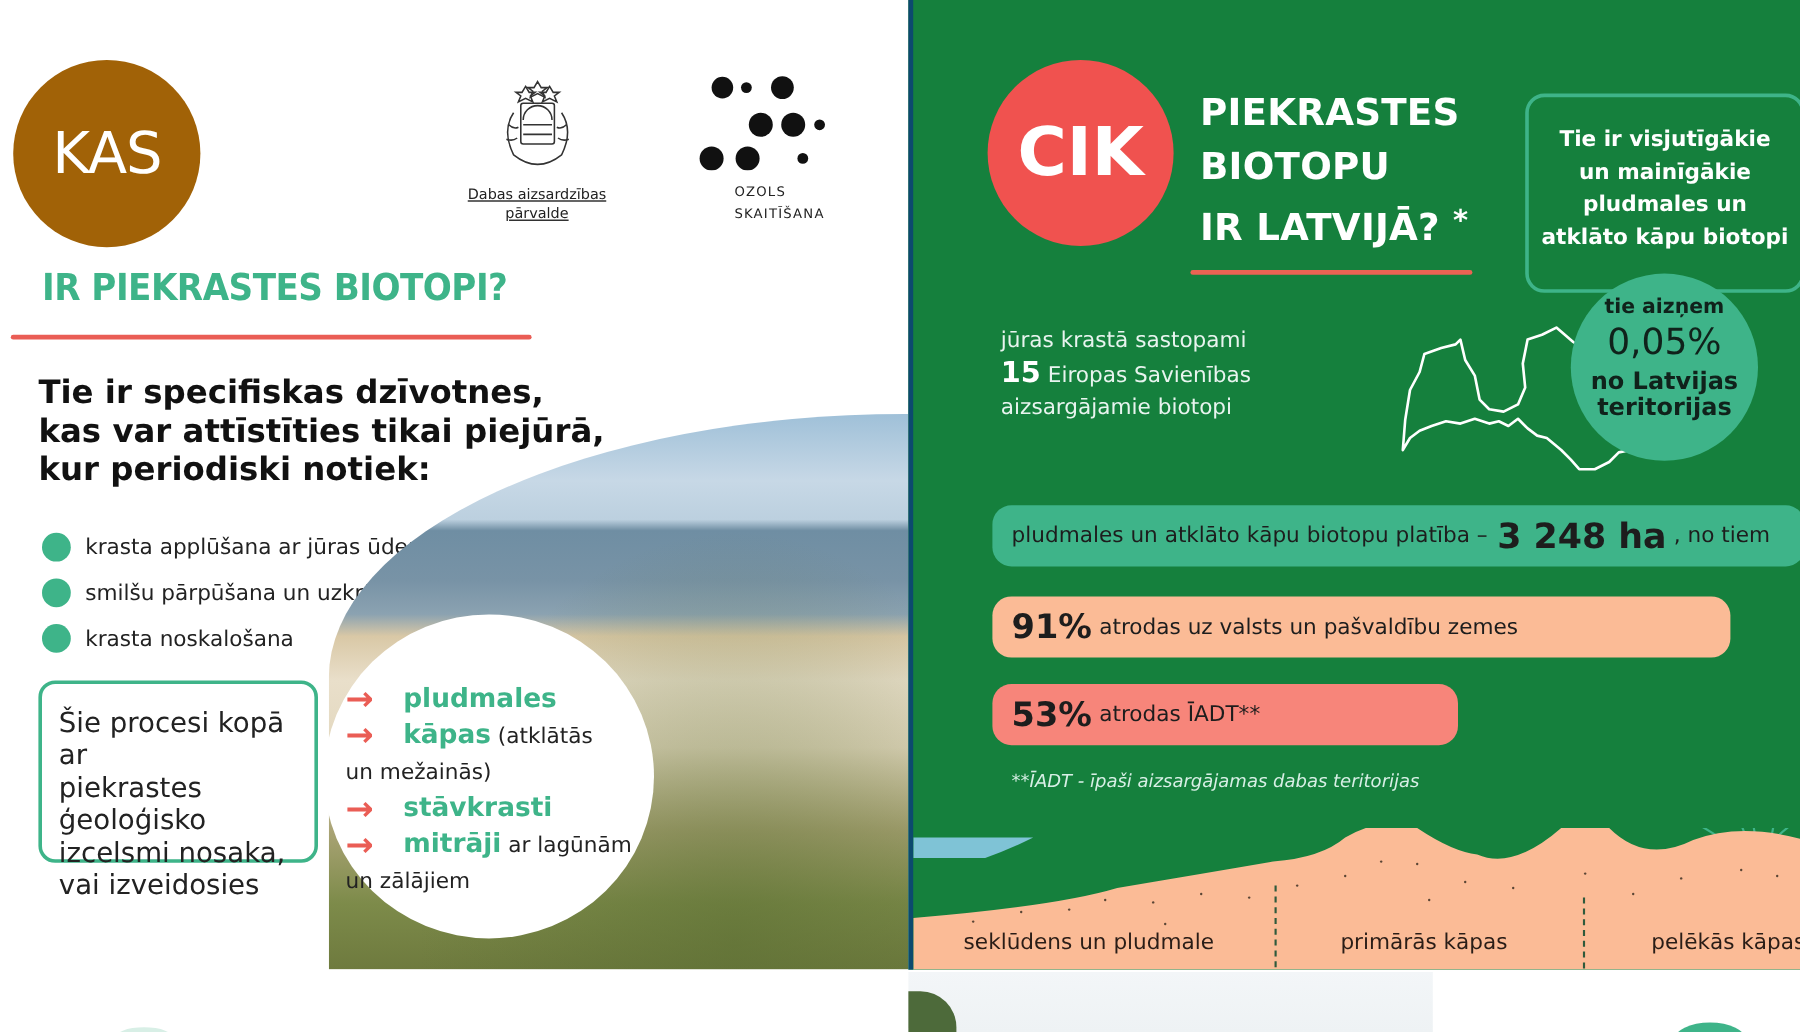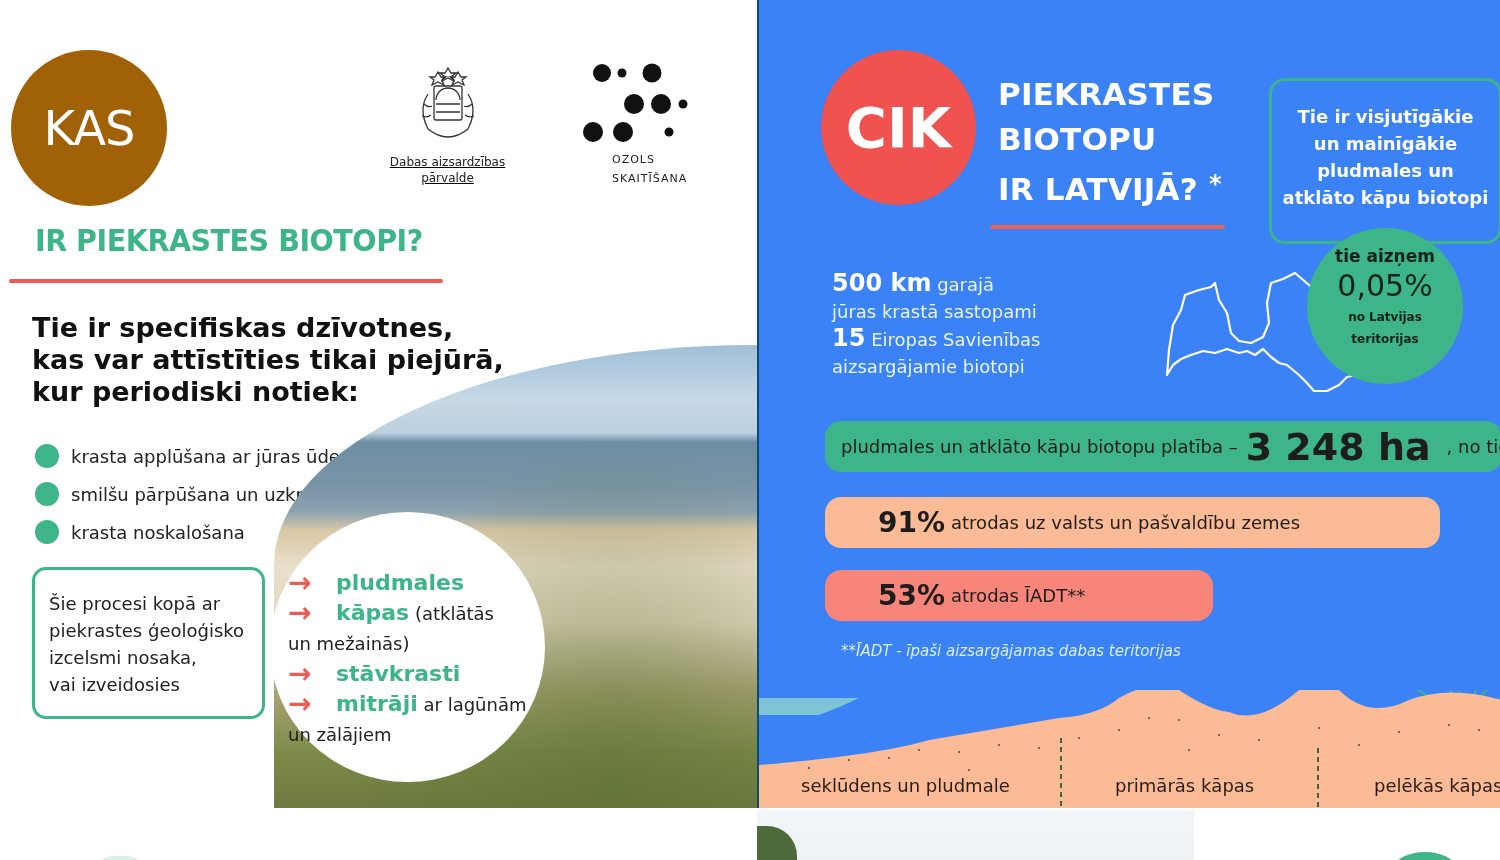--- a/index.html
+++ b/index.html
@@ -24,47 +24,47 @@
   .dot { width: 24px; height: 24px; border-radius: 50%; background: #3eb489; margin-right: 12px; }
 
   .photo-wrap { position: absolute; left: 274px; top: 345px; width: 483px; height: 463px; overflow: hidden;
     border-top-left-radius: 480px 220px; }
   .photo { position: absolute; inset: 0;
     background:
       radial-gradient(ellipse at 70% 95%, rgba(90,110,50,0.55) 0%, rgba(90,110,50,0) 55%),
       linear-gradient(180deg, #9fc0d8 0%, #c7d8e6 12%, #bcd0df 19%, #6f8ea3 21%, #7893a6 30%, #8ba2b1 36%, #d9c8a6 40%, #e9dfca 48%, #e3d8bf 60%, #a9a374 75%, #7d8b4a 88%, #6e7a3e 100%);
   }
   .white-blob { position: absolute; left: 270px; top: 512px; width: 275px; height: 270px; border-radius: 50%; background: #fff; }
-  .process-box { position: absolute; left: 32px; top: 567px; width: 233px; height: 152px; border: 3px solid #3eb489; border-radius: 14px; padding: 20px 0 0 14px; font-size: 18px; line-height: 27px; color: #222; }
+  .process-box { position: absolute; left: 32px; top: 567px; width: 233px; height: 152px; border: 3px solid #3eb489; border-radius: 14px; padding: 20px 0 0 14px; font-size: 23px; line-height: 27px; color: #222; }
   .habitats { position: absolute; left: 288px; top: 568px; }
   .hab { display: flex; align-items: flex-start; font-size: 18px; color: #222; line-height: 30px; }
   .hab .arrow { color: #ea5d55; width: 48px; font-size: 28px; font-weight: 700; line-height: 30px; }
   .hab .key { color: #3eb489; font-weight: 700; font-size: 22px; }
 
   
-  .right { position: absolute; left: 757px; top: 0; width: 743px; height: 808px; background: #3b82f6; overflow: hidden; border-left: 2px solid #0c4a6e; }
+  .right { position: absolute; left: 757px; top: 0; width: 743px; height: 808px; background: #15803d; overflow: hidden; border-left: 4px solid #0c4a6e; }
   .cik-circle { position: absolute; left: 62px; top: 50px; width: 155px; height: 155px; border-radius: 50%; background: #f0524f; color: #fff; display: flex; align-items: center; justify-content: center; font-size: 56px; font-weight: 600; }
   .right-title { position: absolute; left: 239px; top: 72px; color: #fff; font-size: 31px; font-weight: 600; line-height: 45px; letter-spacing: 0.2px; }
   .right-title .ast { font-size: 24px; vertical-align: 8px; }
   .right-underline { position: absolute; left: 231px; top: 225px; width: 235px; height: 4px; background: #ea6353; border-radius: 2px; }
 
   .sens-box { position: absolute; left: 510px; top: 78px; width: 233px; height: 166px; border: 3px solid #3eb489; border-radius: 16px; color: #fff; font-weight: 700; font-size: 18px; line-height: 27px; text-align: center; padding-top: 22px; }
   .share-circle { position: absolute; left: 548px; top: 228px; width: 156px; height: 156px; border-radius: 50%; background: #3eb489; color: #10221b; text-align: center; padding-top: 18px; }
   .share-circle .s1 { font-size: 17px; font-weight: 700; }
   .share-circle .s2 { font-size: 30px; font-weight: 500; line-height: 40px; }
-  .share-circle .s3 { font-size: 12px; font-weight: 700; line-height: 22px; }
+  .share-circle .s3 { font-size: 20px; font-weight: 700; line-height: 22px; }
 
   .coast-text { position: absolute; left: 73px; top: 270px; color: #e8f4ef; font-size: 18px; line-height: 27px; }
   .coast-text b { font-size: 24px; color: #fff; }
   .map { position: absolute; left: 400px; top: 265px; width: 210px; height: 130px; }
 
   .bar { position: absolute; left: 66px; height: 51px; border-radius: 16px; display: flex; align-items: center; padding-left: 16px; font-size: 18px; color: #1d1d1d; white-space: nowrap; }
-  .bar b { font-weight: 700; margin-left: 37px; }
+  .bar b { font-weight: 700; }
   .bar1 { top: 421px; width: 677px; background: #3eb489; }
-  .bar1 b { font-size: 38px; margin: 0 16px 0 8px; }
+  .bar1 b { font-size: 29px; margin: 0 6px 0 8px; }
   .bar2 { top: 497px; width: 615px; background: #fbbb96; }
   .bar2 b, .bar3 b { font-size: 28px; margin-right: 6px; }
   .bar3 { top: 570px; width: 388px; background: #f7857a; }
 
   .notes { position: absolute; left: 82px; top: 639px; color: #d8efe6; font-size: 15px; line-height: 25px; font-style: italic; }
 
   .dunes { position: absolute; left: 0; top: 690px; width: 743px; height: 118px; }
   .zone-label { position: absolute; top: 775px; font-size: 18px; color: #2a1d17; white-space: nowrap; }
 </style>
 </head>
@@ -180,21 +180,20 @@
   <div class="right-underline"></div>
 
   <div class="sens-box">
     <div>Tie ir visjutīgākie</div>
     <div>un mainīgākie</div>
     <div>pludmales un</div>
     <div>atklāto kāpu biotopi</div>
   </div>
 
   <div class="coast-text">
-    <div><b>500 km</b><span> garajā</span></div>
     <div>jūras krastā sastopami</div>
     <div><b>15</b><span> Eiropas Savienības</span></div>
     <div>aizsargājamie biotopi</div>
   </div>
 
   <svg class="map" viewBox="0 0 210 130">
     <path d="M8 110 L10 85 L14 60 L22 45 L26 30 L40 25 L52 22 L56 18 L60 35 L68 48 L72 68 L80 76 L92 78 L104 72 L110 58 L108 38 L112 18 L124 14 L136 8 L150 20 L166 30 L180 48 L190 60 L200 75 L198 110 L188 112 L180 120 L168 126 L155 126 L148 118 L140 110 L128 100 L120 98 L112 92 L104 84 L96 90 L88 86 L80 88 L68 84 L56 88 L44 86 L32 90 L22 94 L14 100 Z" fill="none" stroke="#fff" stroke-width="2.2" stroke-linejoin="round"></path>
   </svg>
 
   <div class="share-circle">

